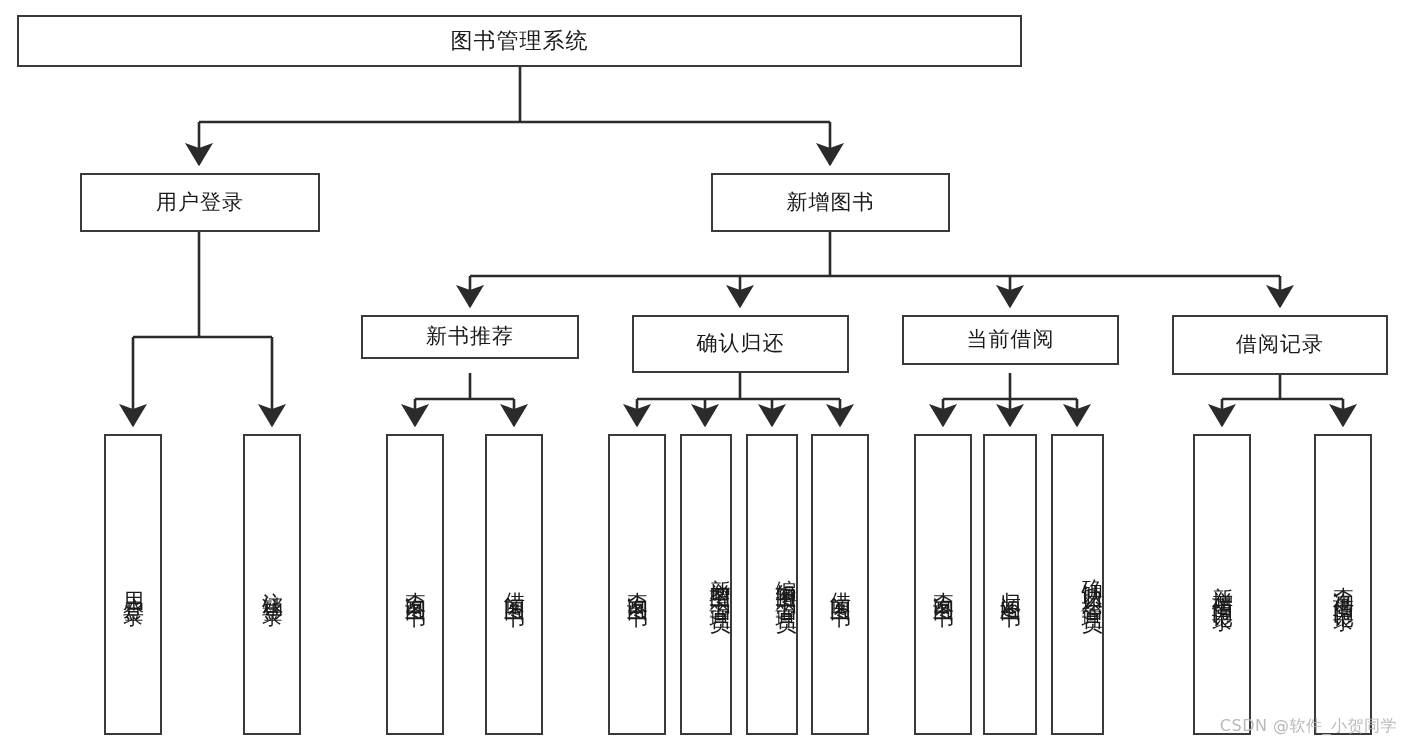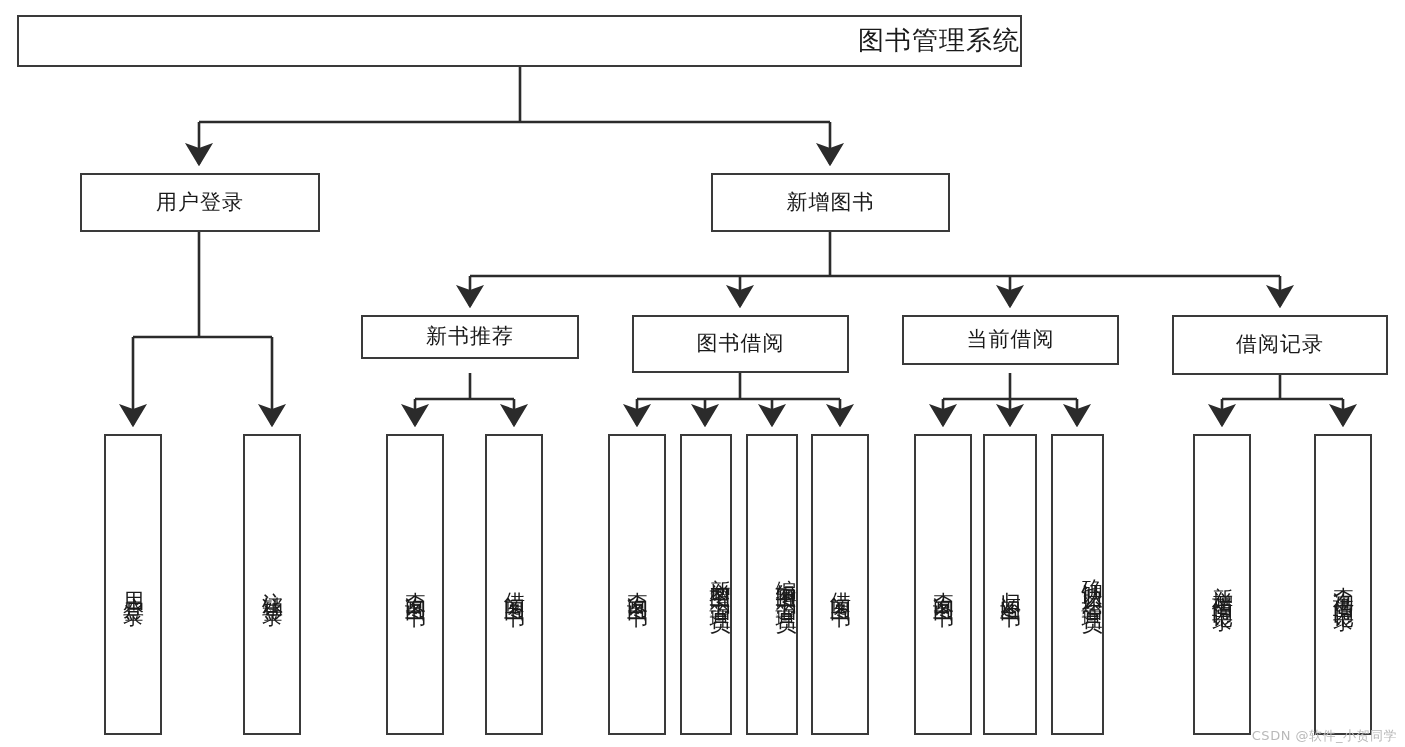--- a/index.html
+++ b/index.html
@@ -35,22 +35,21 @@
     justify-content: center;
     color: #1a1a1a;
     z-index: 2;
   }
   .node.horiz {
     font-size: 21px;
     letter-spacing: 1px;
     line-height: 1.2;
   }
   .node.root {
-    font-size: 26px;
-    justify-content: flex-end;
+    font-size: 22px;
   }
   .node.vert {
     writing-mode: vertical-rl;
     text-orientation: upright;
     font-size: 21px;
     letter-spacing: 5px;
     line-height: 1.0;
     padding-top: 6px;
     padding-bottom: 6px;
     align-items: flex-start;
@@ -61,22 +60,22 @@
     text-orientation: upright;
     display: block;
     text-align: center;
   }
   .node.vert.centered {
     align-items: center;
   }
   #watermark {
     position: absolute;
     right: 8px;
-    bottom: 2px;
-    font-size: 13px;
+    bottom: 10px;
+    font-size: 16px;
     color: #b9b9b9;
     letter-spacing: 0.5px;
     z-index: 5;
     white-space: nowrap;
     font-family: "DejaVu Sans", "Liberation Sans", sans-serif;
   }
 </style>
 </head>
 <body>
 
@@ -140,21 +139,21 @@
     <span>用户登录</span>
   </div>
   <div class="node horiz" style="left:711px; top:173px; width:239px; height:59px;">
     <span>新增图书</span>
   </div>
 
   <div class="node horiz" style="left:361px; top:315px; width:218px; height:44px;">
     <span>新书推荐</span>
   </div>
   <div class="node horiz" style="left:632px; top:315px; width:217px; height:58px;">
-    <span>图书借阅</span>
+    <span>确认归还</span>
   </div>
   <div class="node horiz" style="left:902px; top:315px; width:217px; height:50px;">
     <span>当前借阅</span>
   </div>
   <div class="node horiz" style="left:1172px; top:315px; width:216px; height:60px;">
     <span>借阅记录</span>
   </div>
 
   <div class="node vert centered" style="left:104px; top:434px; width:58px; height:301px;">
     <span class="vlabel">用户登录</span>

